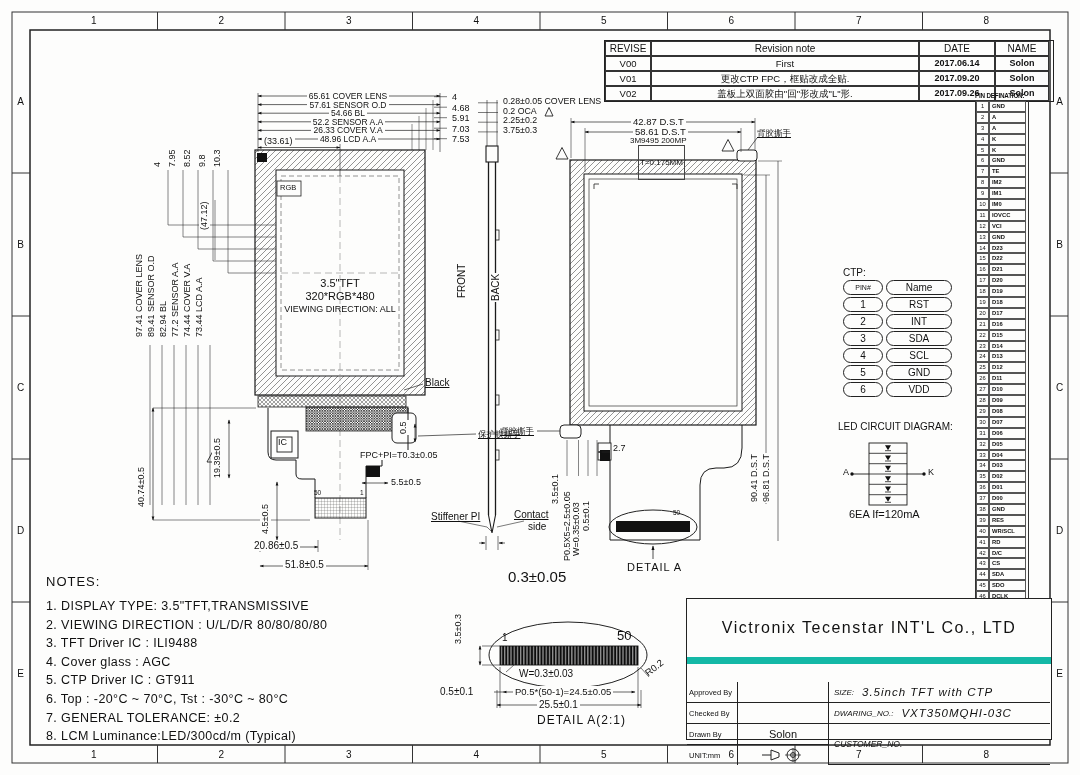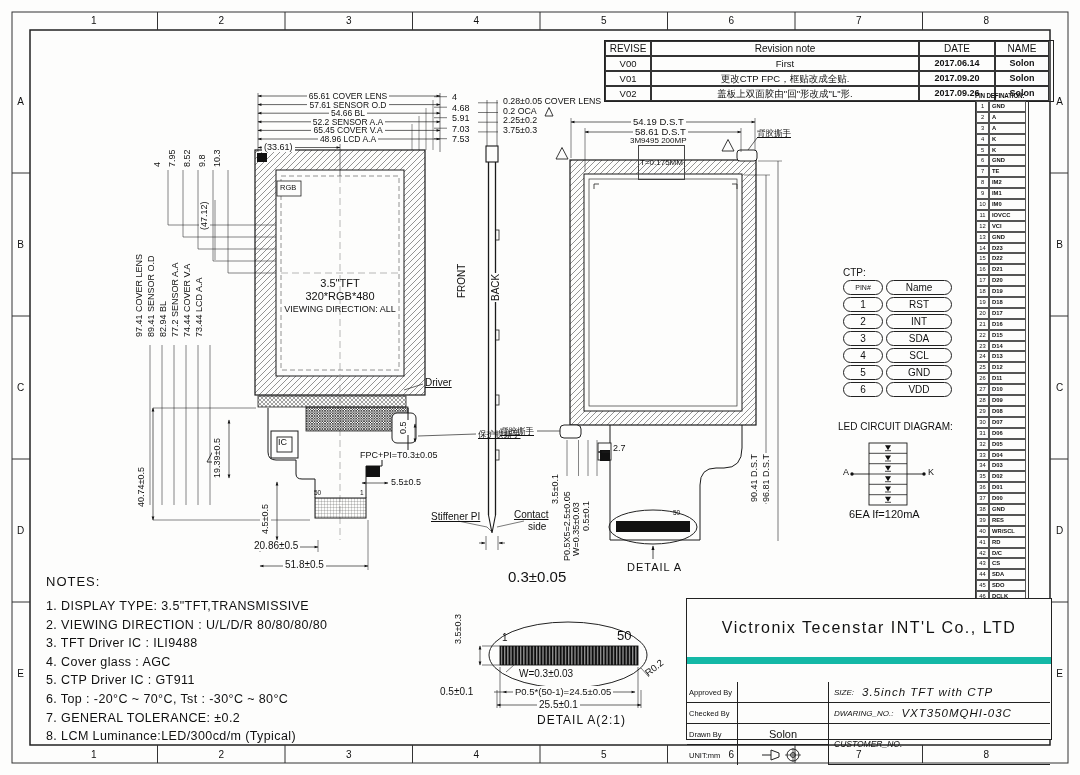--- a/index.html
+++ b/index.html
@@ -301,31 +301,31 @@
       <span class="nm">Solon</span>
     </div>
       </div>
 </div>
 
 <div id="front-top-dims" class="dimstack">
       <span>65.61 COVER LENS</span>
       <span>57.61 SENSOR O.D</span>
       <span>54.66 BL</span>
       <span>52.2 SENSOR A.A</span>
-      <span>65.45 COVER V.A</span>
+      <span>26.33 COVER V.A</span>
       <span>48.96 LCD A.A</span>
     </div>
 <div id="front-right-dims" class="dimstack">
       <span>4</span>
       <span>4.68</span>
       <span>5.91</span>
       <span>7.03</span>
       <span>7.53</span>
     </div>
-<span class="ov bg" style="left:262px;top:142px;font-size:9px">(33.61)</span>
+<span class="ov bg" style="left:262px;top:136px;font-size:9px">(33.61)</span>
 
 <div id="front-topleft-dims" class="rlgroup">
       <span class="rl">4</span>
       <span class="rl">7.95</span>
       <span class="rl">8.52</span>
       <span class="rl">9.8</span>
       <span class="rl">10.3</span>
     </div>
 <div id="front-left-dims" class="rlgroup">
       <span class="rl">97.41 COVER LENS</span>
@@ -340,21 +340,21 @@
 <span class="rl" style="left:223px;top:468px">19.39±0.5</span>
 <span class="rl" style="left:271px;top:524px">4.5±0.5</span>
 <span class="rl" style="left:409px;top:424px">0.5</span>
 
 <span class="ov" style="left:280px;top:183px;font-size:7.5px">RGB</span>
 <div class="ov" style="left:265px;top:277px;width:150px;text-align:center">
   <span style="display:block;font-size:11px;line-height:13px">3.5"TFT</span>
   <span style="display:block;font-size:11px;line-height:13px">320*RGB*480</span>
   <span style="display:block;font-size:9px;line-height:12px">VIEWING DIRECTION: ALL</span>
 </div>
-<span class="ov" style="left:425px;top:377px;font-size:10px;text-decoration:underline">Driver</span>
+<span class="ov" style="left:425px;top:377px;font-size:10px;text-decoration:underline">Black</span>
 <span class="ov" style="left:478px;top:429px;font-size:8.5px;text-decoration:underline">保护膜撕手</span>
 <span class="ov" style="left:278px;top:437px;font-size:9px">IC</span>
 <span class="ov bg" style="left:358px;top:450px;font-size:9px">FPC+PI=T0.3±0.05</span>
 <span class="ov" style="left:391px;top:477px;font-size:9px">5.5±0.5</span>
 <span class="ov" style="left:314px;top:489px;font-size:6.5px">50</span>
 <span class="ov" style="left:360px;top:489px;font-size:6.5px">1</span>
 <span class="ov bg" style="left:252px;top:540px;font-size:10px">20.86±0.5</span>
 <span class="ov bg" style="left:283px;top:559px;font-size:10px">51.8±0.5</span>
 
 <div id="side-dims" class="dimstack">
@@ -363,21 +363,21 @@
       <span>2.25±0.2</span>
       <span>3.75±0.3</span>
     </div>
 <span class="rl" style="left:467px;top:288px;font-size:10px">FRONT</span>
 <span class="rl" style="left:501px;top:291px;font-size:10px">BACK</span>
 <span class="ov" style="left:431px;top:511px;font-size:10px;text-decoration:underline">Stiffener PI</span>
 <span class="ov" style="left:514px;top:509px;font-size:10px;text-decoration:underline">Contact</span>
 <span class="ov" style="left:528px;top:521px;font-size:10px">side</span>
 <span class="ov" style="left:508px;top:568px;font-size:15px">0.3±0.05</span>
 
-<span class="ov bg" style="left:631px;top:116px;font-size:9.5px">54.19 D.S.T</span>
+<span class="ov bg" style="left:631px;top:116px;font-size:9.5px">42.87 D.S.T</span>
 <span class="ov bg" style="left:633px;top:126px;font-size:9.5px">58.61 D.S.T</span>
 <span class="ov" style="left:630px;top:136px;font-size:8px">3M9495 200MP</span>
 <span class="ov" style="left:638px;top:145px;font-size:8px;border:0.6px solid #444;padding:12px 1px">T=0.175MM</span>
 <span class="ov" style="left:757px;top:128px;font-size:8.5px;text-decoration:underline">背胶撕手</span>
 <span class="ov" style="left:500px;top:426px;font-size:8.5px;text-decoration:underline">背胶撕手</span>
 <span class="rl" style="left:760px;top:492px">90.41 D.S.T</span>
 <span class="rl" style="left:772px;top:492px">96.81 D.S.T</span>
 <span class="ov" style="left:613px;top:443px;font-size:9px">2.7</span>
 <div id="back-fpc-dims" class="rlgroup">
       <span class="rl">3.5±0.1</span>

